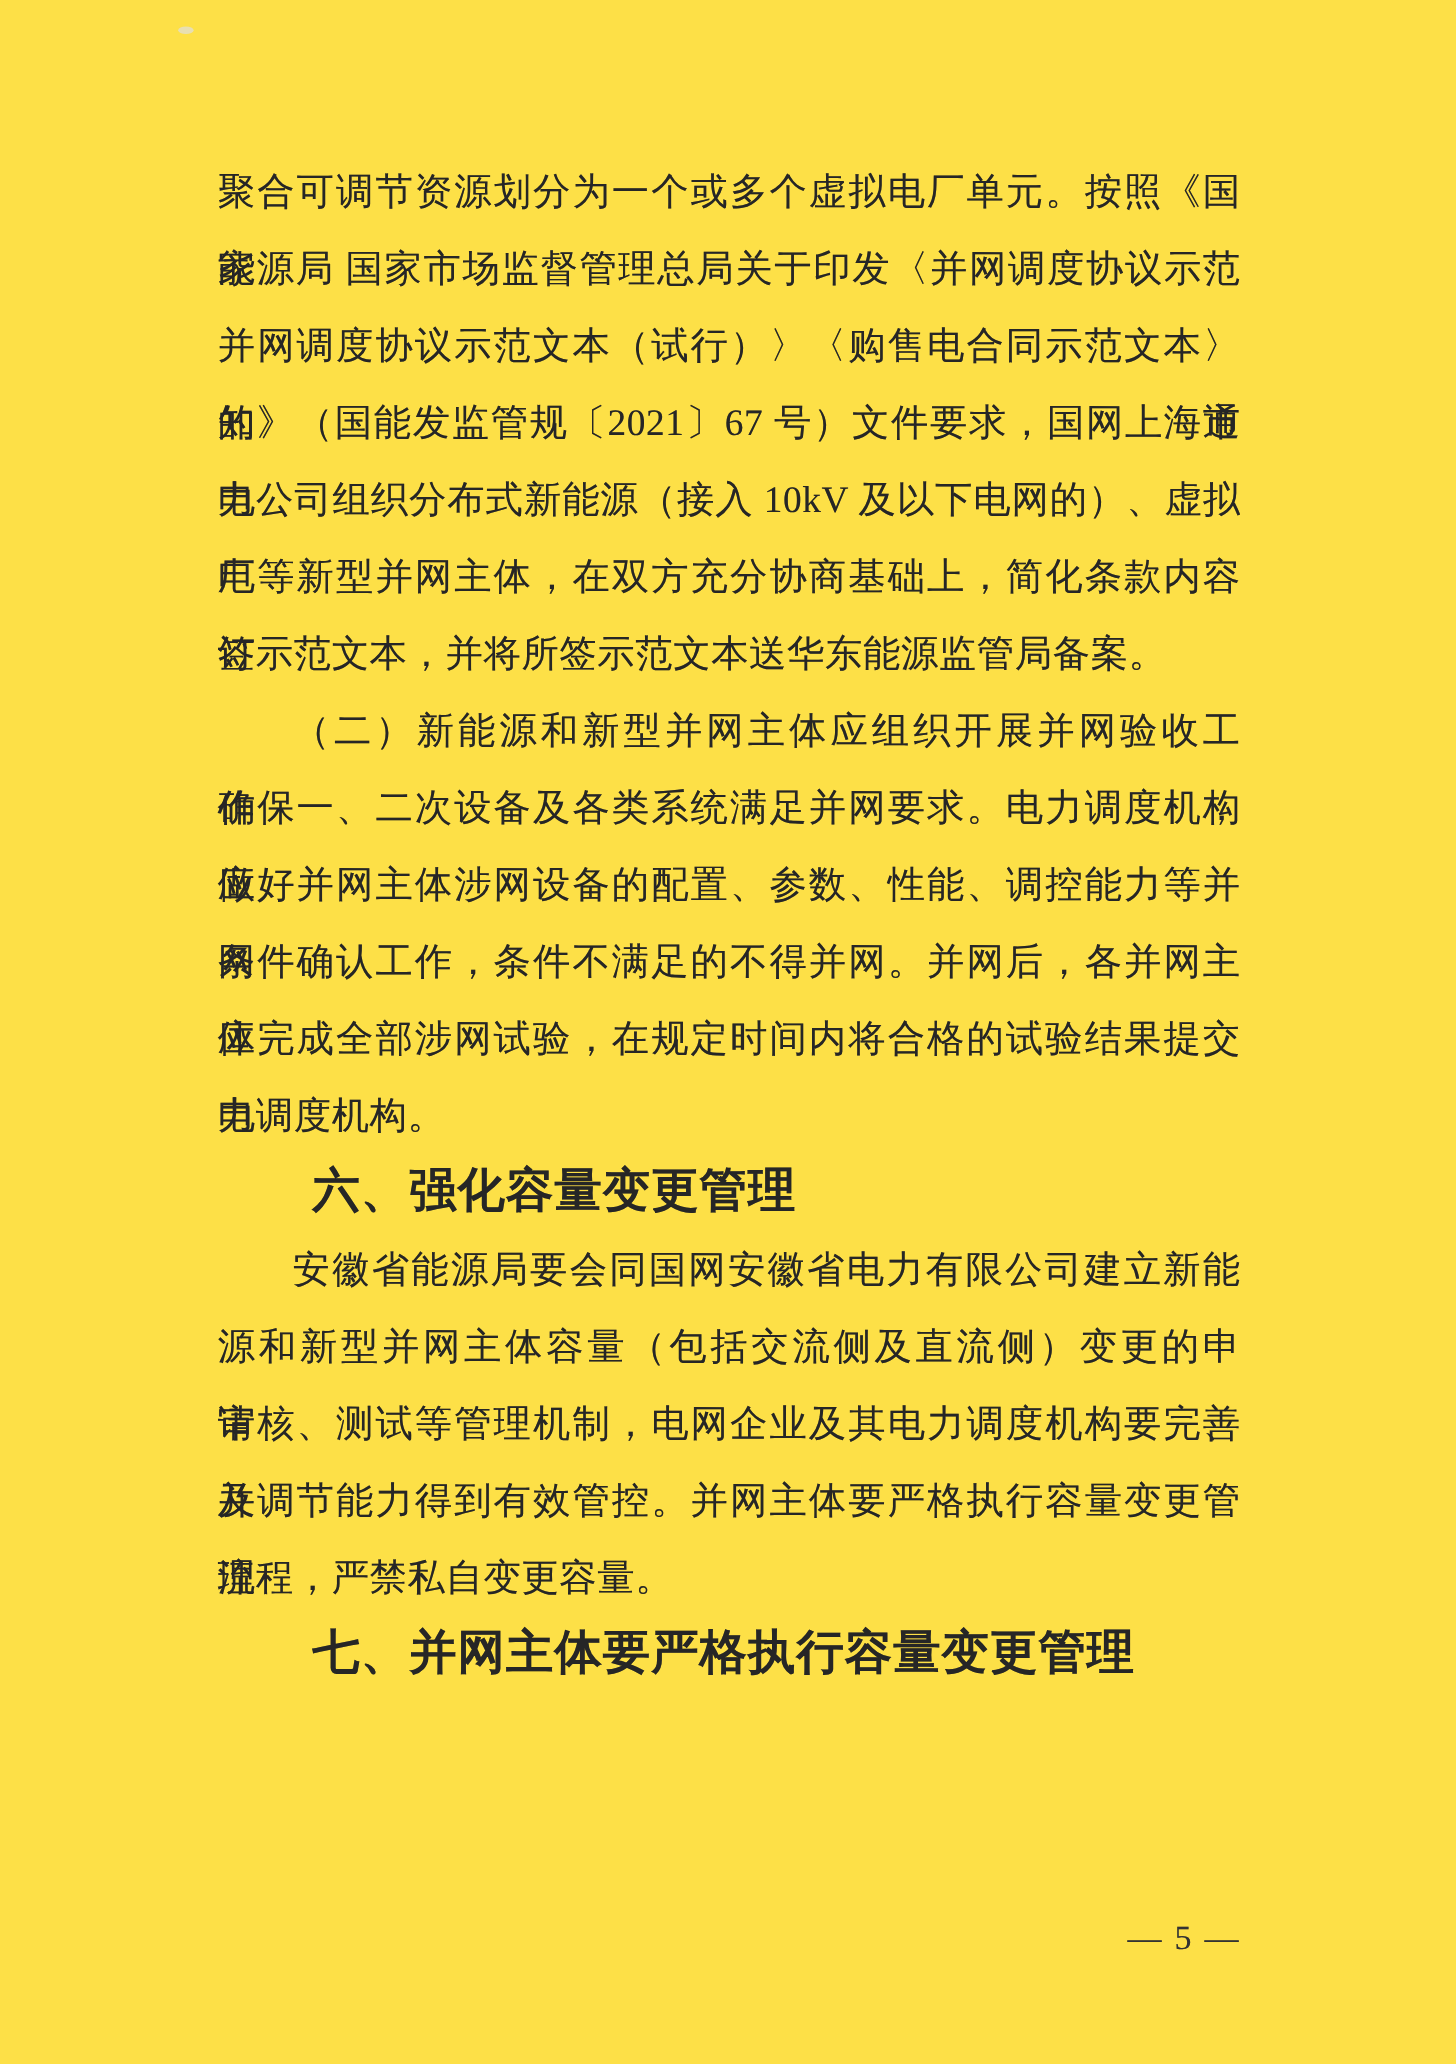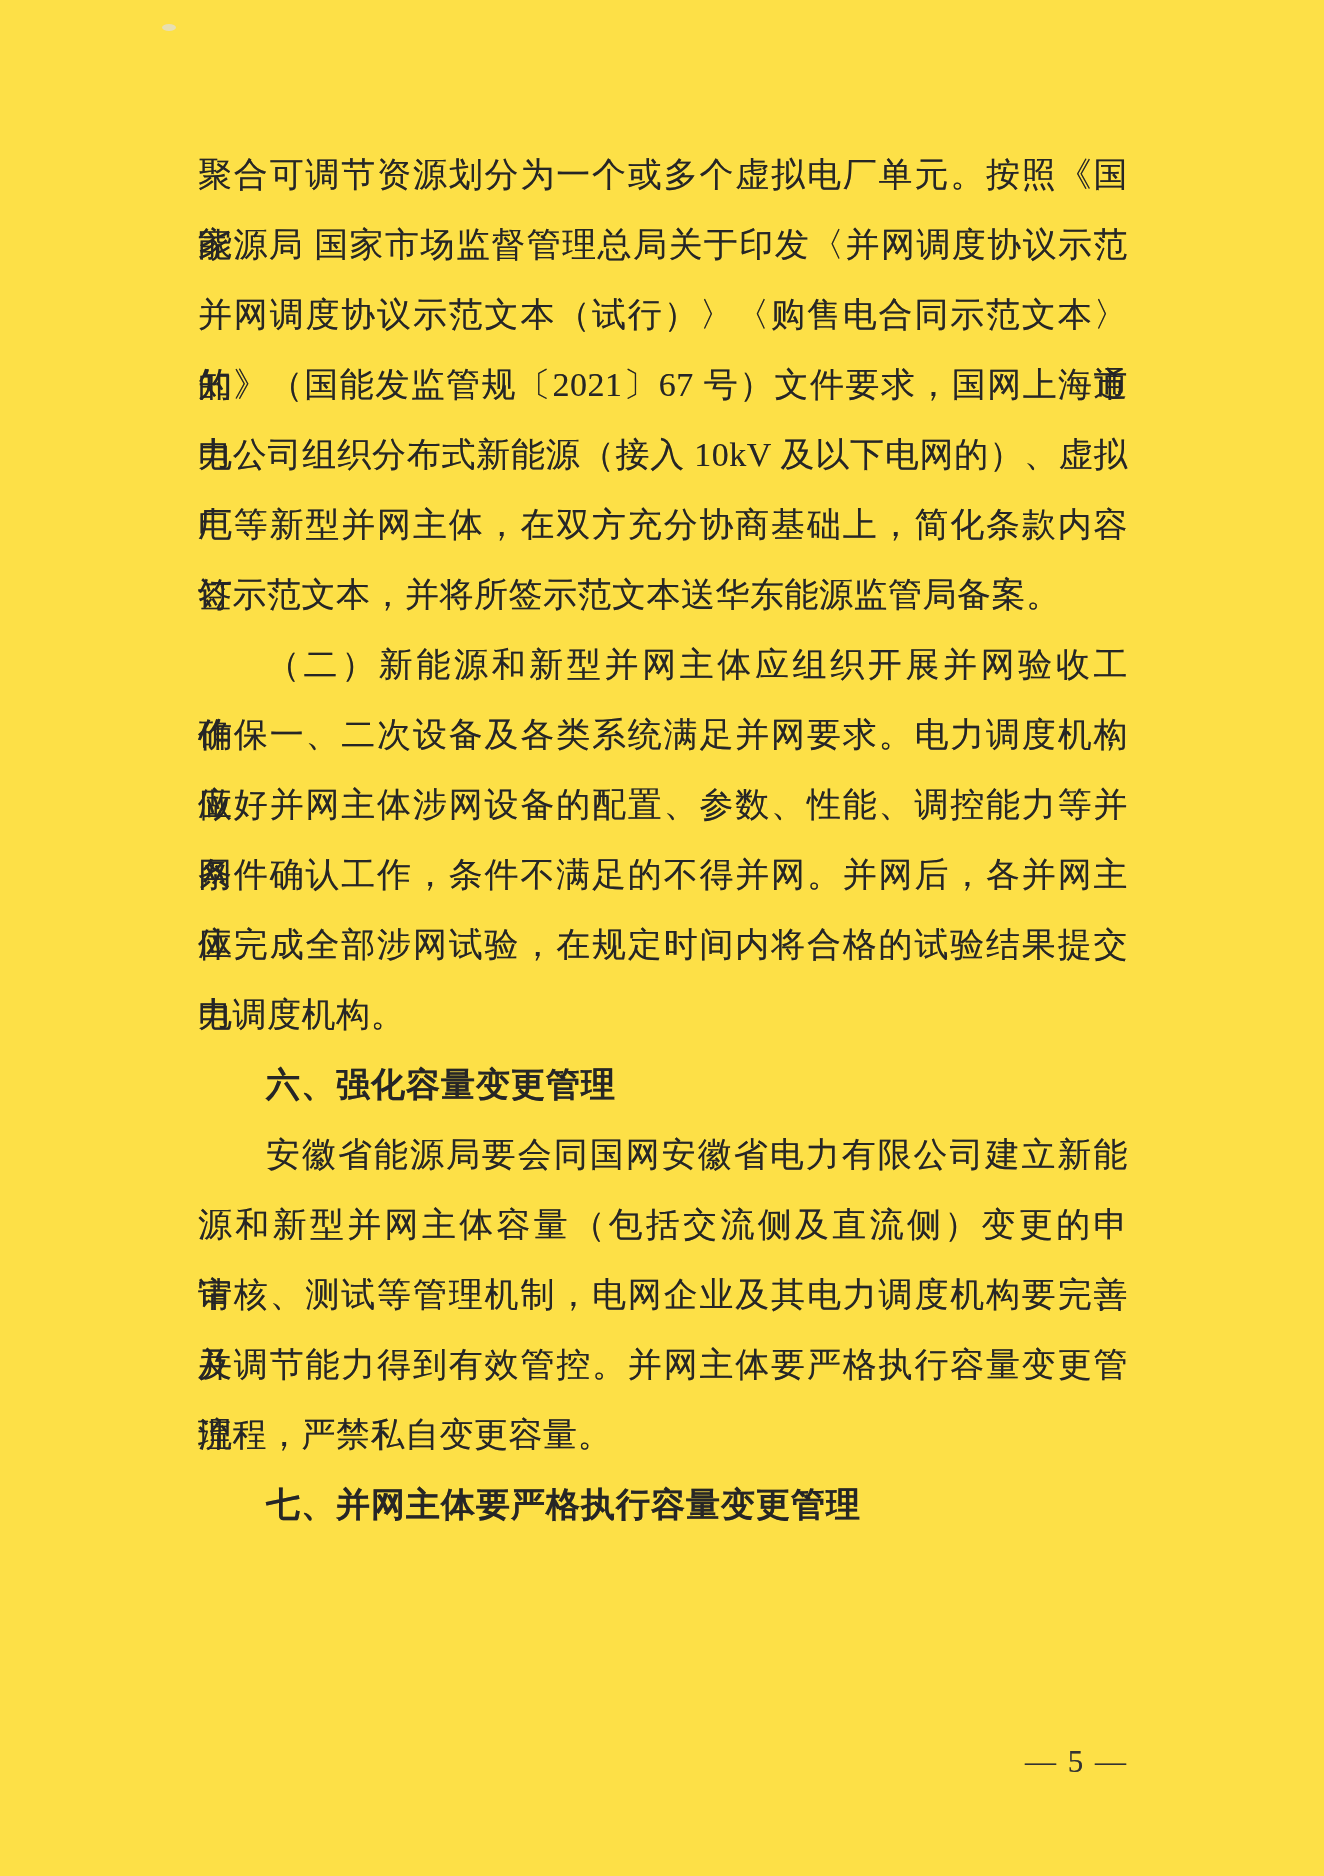--- a/index.html
+++ b/index.html
@@ -36,23 +36,23 @@
     letter-spacing: 0.5px;
     text-shadow: 0 0 0.6px rgba(40,40,40,0.45);
     white-space: normal;
   }
   .line.full {
     text-align: justify;
     text-align-last: justify;
   }
   .line.indent { text-indent: 2em; }
   .line.heading {
-    font-family: Liberation Serif, serif;
+    font-family: Liberation Mono, monospace;
     font-weight: 700;
-    font-size: 34px;
+    font-size: 43px;
     letter-spacing: 1px;
   }
   .page-number {
     position: absolute;
     top: 1742px;
     right: 196px;
     font-size: 31px;
     line-height: 40px;
     color: #333333;
     letter-spacing: 2px;

